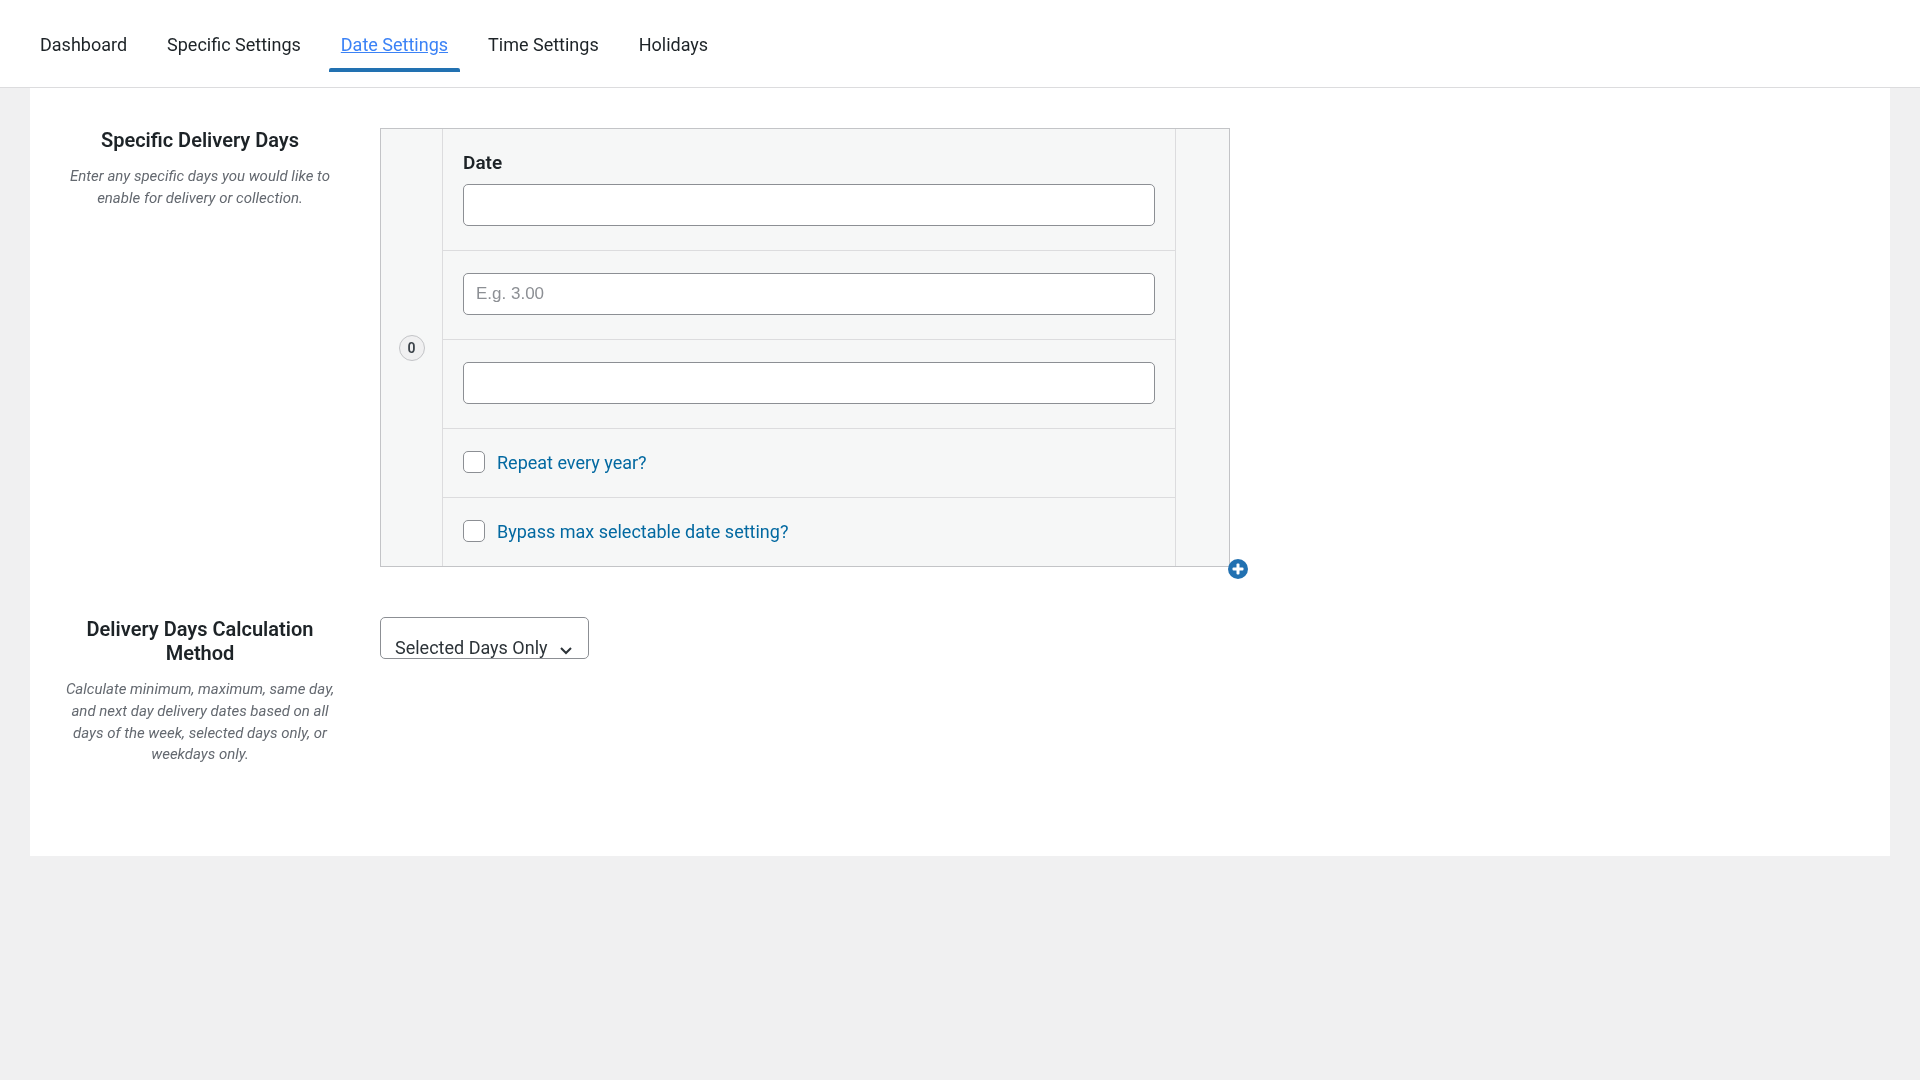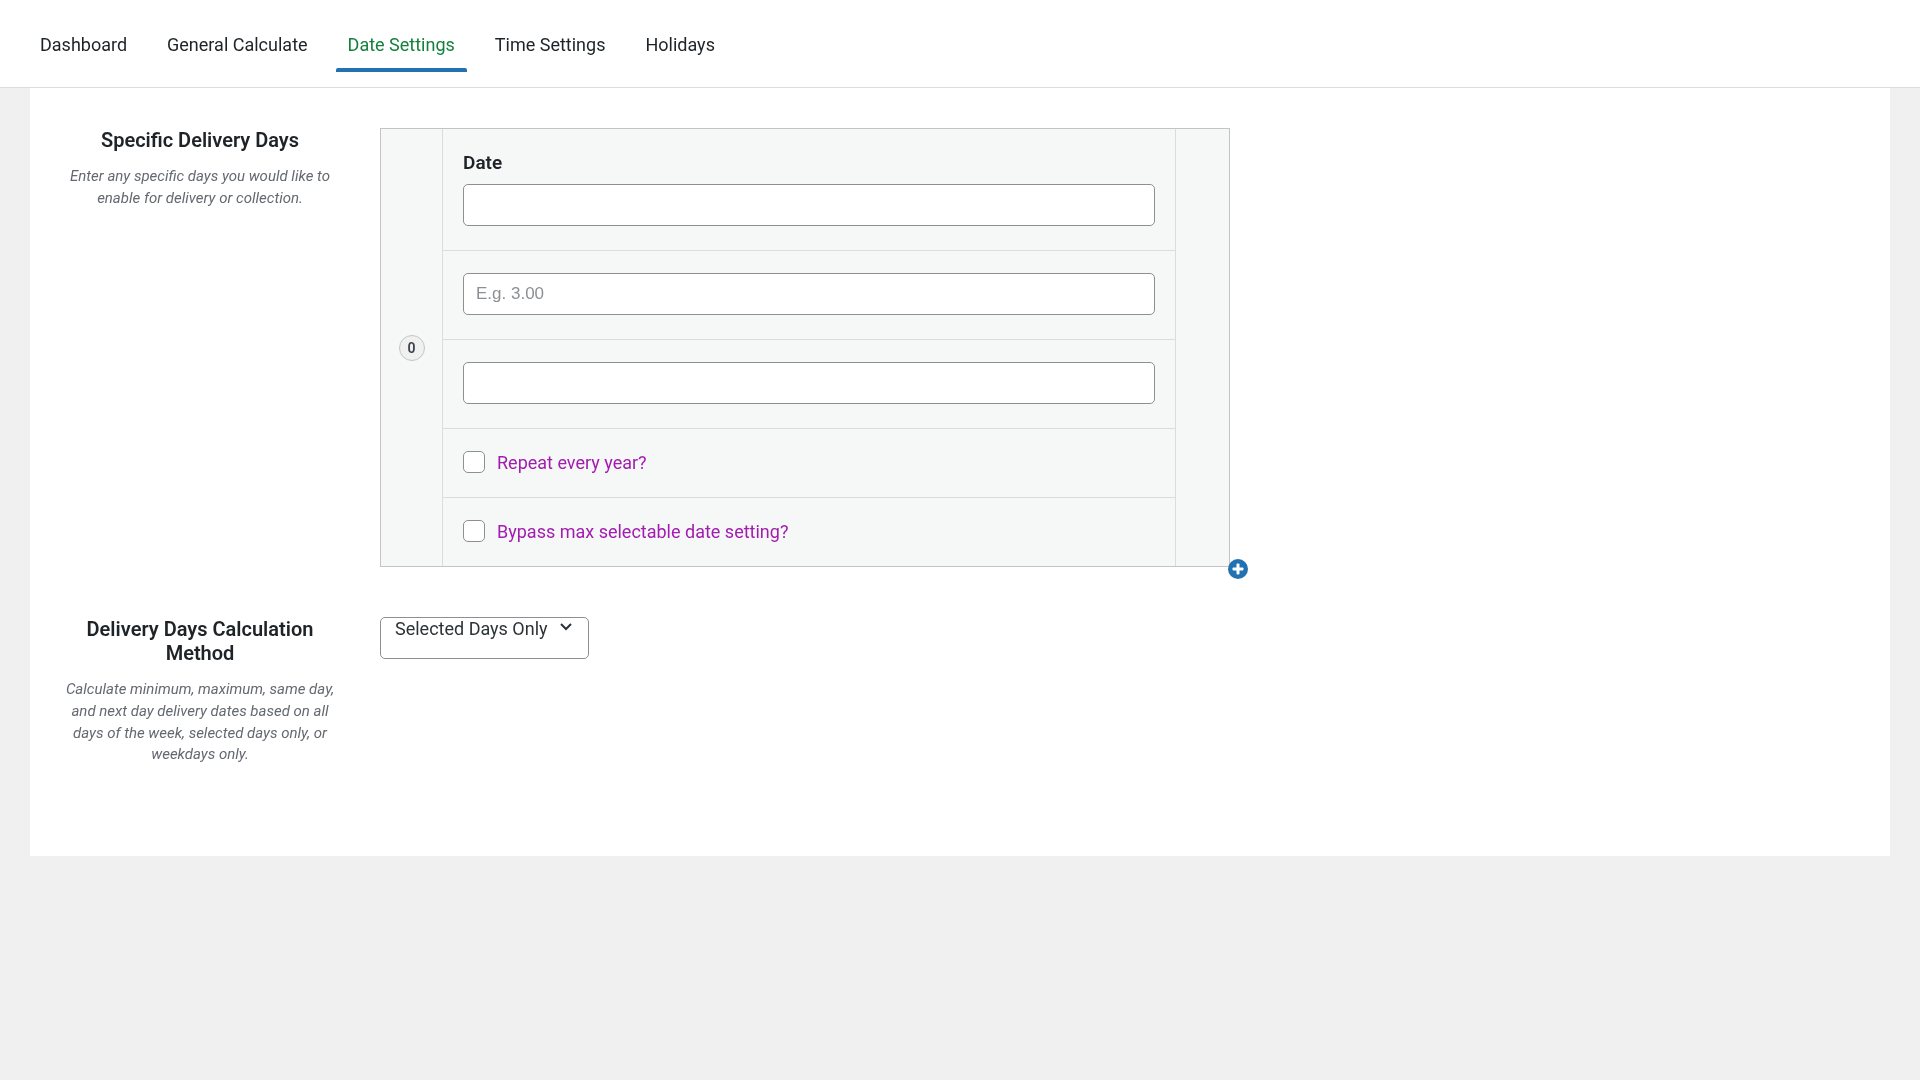--- a/index.html
+++ b/index.html
@@ -18,21 +18,22 @@
   }
   .tab {
     padding: 18px 20px 16px 20px;
     font-size: 18px;
     color: #1d2327;
     cursor: pointer;
     position: relative;
     user-select: none;
   }
   .tab.active {
-    color: #15803d;
+    color: #3b82f6;
+    text-decoration: underline;
   }
   .tab.active::after {
     content: "";
     position: absolute;
     left: 8px;
     right: 8px;
     bottom: -1px;
     height: 4px;
     background: #2271b1;
     border-radius: 2px 2px 0 0;
@@ -142,57 +143,57 @@
     width: 22px;
     height: 22px;
     border: 1px solid #8c8f94;
     border-radius: 5px;
     background: #fff;
     flex-shrink: 0;
     cursor: pointer;
   }
   .check-label {
     font-size: 18px;
-    color: #a21caf;
+    color: #0369a1;
     cursor: pointer;
   }
 
   .add-button {
     position: absolute;
     right: -20px;
     bottom: -14px;
     width: 24px;
     height: 24px;
     cursor: pointer;
   }
 
   .select-wrap {
     display: inline-flex;
-    align-items: flex-start;
+    align-items: flex-end;
     border: 1px solid #8c8f94;
     border-radius: 5px;
     background: #fff;
     height: 42px;
     padding: 0 14px;
     gap: 10px;
     cursor: pointer;
     font-size: 18px;
     color: #2c3338;
   }
   .chev {
     width: 16px;
     height: 16px;
   }
 </style>
 </head>
 <body>
 
 <div class="tabbar">
   <div class="tab"><span>Dashboard</span></div>
-  <div class="tab"><span>General Calculate</span></div>
+  <div class="tab"><span>Specific Settings</span></div>
   <div class="tab active"><span>Date Settings</span></div>
   <div class="tab"><span>Time Settings</span></div>
   <div class="tab"><span>Holidays</span></div>
 </div>
 
 <div class="page-body">
   <div class="page-inner">
 
     <div class="setting-row">
       <div class="setting-label">

